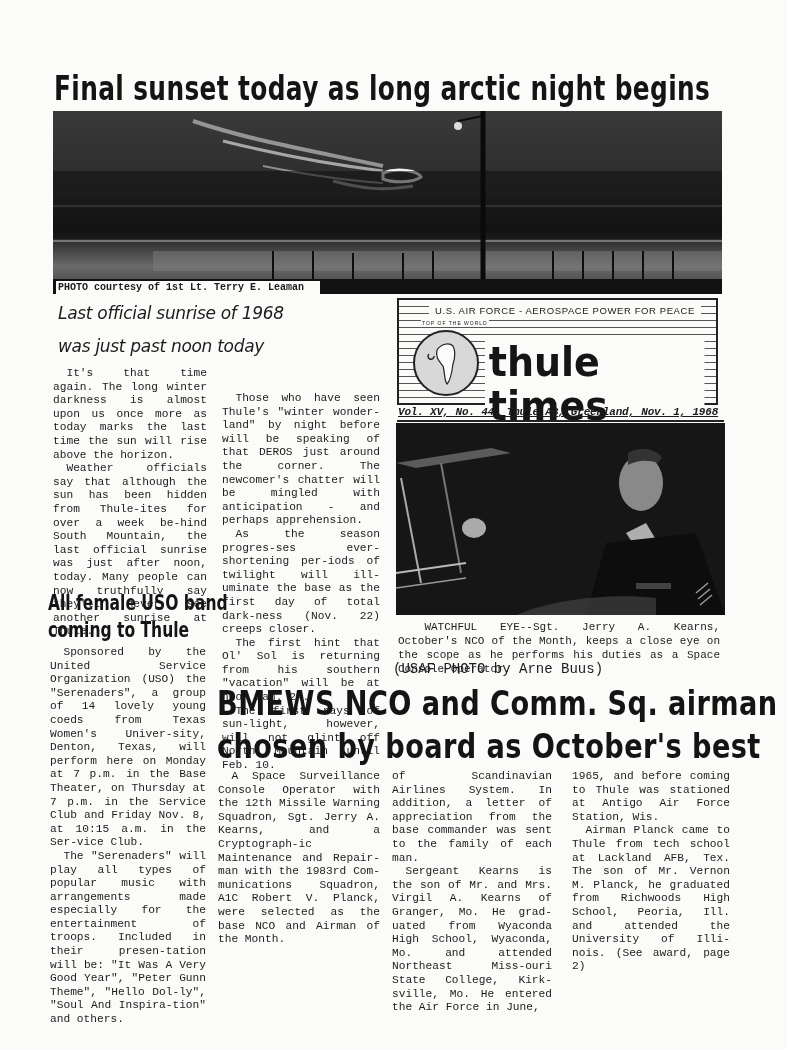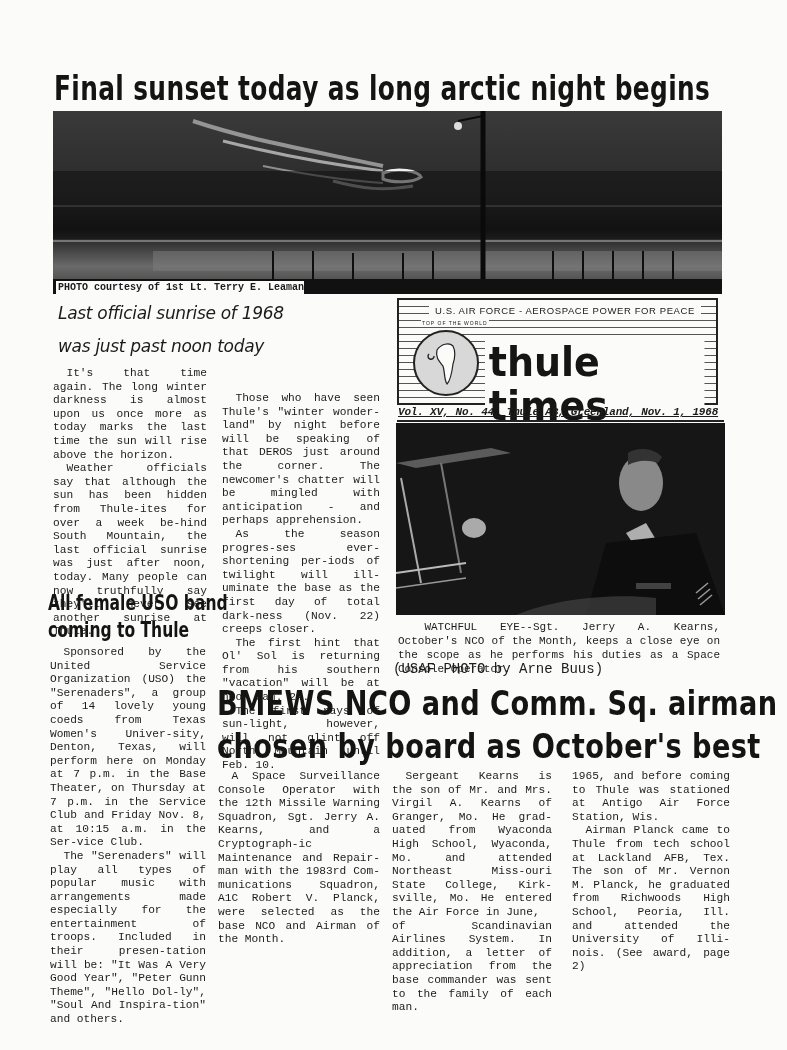--- a/index.html
+++ b/index.html
@@ -49,21 +49,21 @@
       <line x1="380" y1="140" x2="380" y2="175"></line>
         <line x1="500" y1="140" x2="500" y2="175"></line>
       <line x1="530" y1="140" x2="530" y2="175"></line>
         <line x1="560" y1="140" x2="560" y2="175"></line>
       <line x1="590" y1="140" x2="590" y2="175"></line>
         <line x1="620" y1="140" x2="620" y2="175"></line>
     </g>
     <rect x="0" y="168" width="669" height="15" fill="#111"></rect>
   </svg>
 </div>
-<div class="abs mono" style="left:56px; top:281px; background:#fbfbf9; padding:0 0 0 2px; font-size:10px; line-height:13px; font-weight:bold;">PHOTO courtesy of 1st Lt. Terry E. Leaman</div>
+<div class="abs mono" style="left:56px; top:281px; background:#fbfbf9; padding:0 16px 0 2px; font-size:10px; line-height:13px; font-weight:bold;">PHOTO courtesy of 1st Lt. Terry E. Leaman</div>
 
 <div class="abs italic-head" style="left:58px; top:297px;">Last official sunrise of 1968</div>
 <div class="abs italic-head" style="left:58px; top:330px;">was just past noon today</div>
 
 <div class="abs masthead-box" style="left:397px; top:298px; width:317px; height:103px;">
   <div class="abs" style="left:30px; top:4px; background:#fbfbf9; padding:0 6px; font-family:'Liberation Sans', sans-serif; font-size:9.5px; letter-spacing:0.6px; line-height:14px;">U.S. AIR FORCE - AEROSPACE POWER FOR PEACE</div>
   <div class="abs" style="left:14px; top:30px; width:62px; height:62px; border:2px solid #222; border-radius:50%; background:#d6d6d6;">
     <svg width="62" height="62" viewBox="0 0 62 62">
       <circle cx="31" cy="31" r="30" fill="#d8d8d8"></circle>
       <path d="M22 18 C26 12 34 10 38 14 C41 20 40 26 38 32 C37 40 36 48 32 52 C29 48 30 40 28 34 C25 30 20 26 22 18 Z" fill="#fbfbf9" stroke="#222" stroke-width="1.2"></path>
@@ -120,19 +120,19 @@
   <p>The "Serenaders" will play all types of popular music with arrangements made especially for the entertainment of troops. Included in their presen-tation will be: "It Was A Very Good Year", "Peter Gunn Theme", "Hello Dol-ly", "Soul And Inspira-tion" and others.</p>
 </div>
 
 <div class="abs headline" style="left:217px; top:683px; font-size:34px; line-height:40px; transform:scaleX(0.80); letter-spacing:0.5px;">BMEWS NCO and Comm. Sq. airman</div>
 <div class="abs headline" style="left:217px; top:726px; font-size:34px; line-height:40px; transform:scaleX(0.80); letter-spacing:0.5px;">chosen by board as October's best</div>
 
 <div class="abs mono col" style="left:218px; top:770px; width:162px;">
   <p>A Space Surveillance Console Operator with the 12th Missile Warning Squadron, Sgt. Jerry A. Kearns, and a Cryptograph-ic Maintenance and Repair-man with the 1983rd Com-munications Squadron, A1C Robert V. Planck, were selected as the base NCO and Airman of the Month.</p>
 </div>
 <div class="abs mono col" style="left:392px; top:770px; width:160px;">
+  <p style="text-indent:0;">of Scandinavian Airlines System. In addition, a letter of appreciation from the base commander was sent to the family of each man.</p>
   <p>Sergeant Kearns is the son of Mr. and Mrs. Virgil A. Kearns of Granger, Mo. He grad-uated from Wyaconda High School, Wyaconda, Mo. and attended Northeast Miss-ouri State College, Kirk-sville, Mo. He entered the Air Force in June,</p>
-  <p style="text-indent:0;">of Scandinavian Airlines System. In addition, a letter of appreciation from the base commander was sent to the family of each man.</p>
 </div>
 <div class="abs mono col" style="left:572px; top:770px; width:158px;">
   <p style="text-indent:0;">1965, and before coming to Thule was stationed at Antigo Air Force Station, Wis.</p>
   <p>Airman Planck came to Thule from tech school at Lackland AFB, Tex. The son of Mr. Vernon M. Planck, he graduated from Richwoods High School, Peoria, Ill. and attended the University of Illi-nois. (See award, page 2)</p>
 </div>
 
 </body></html>

